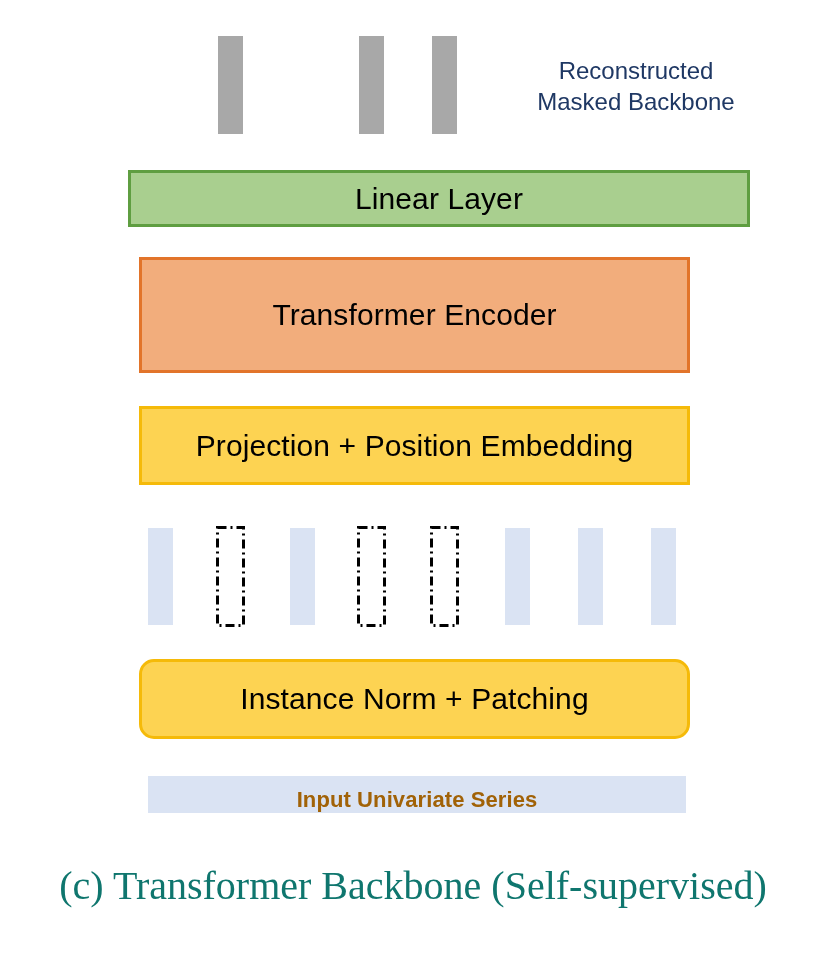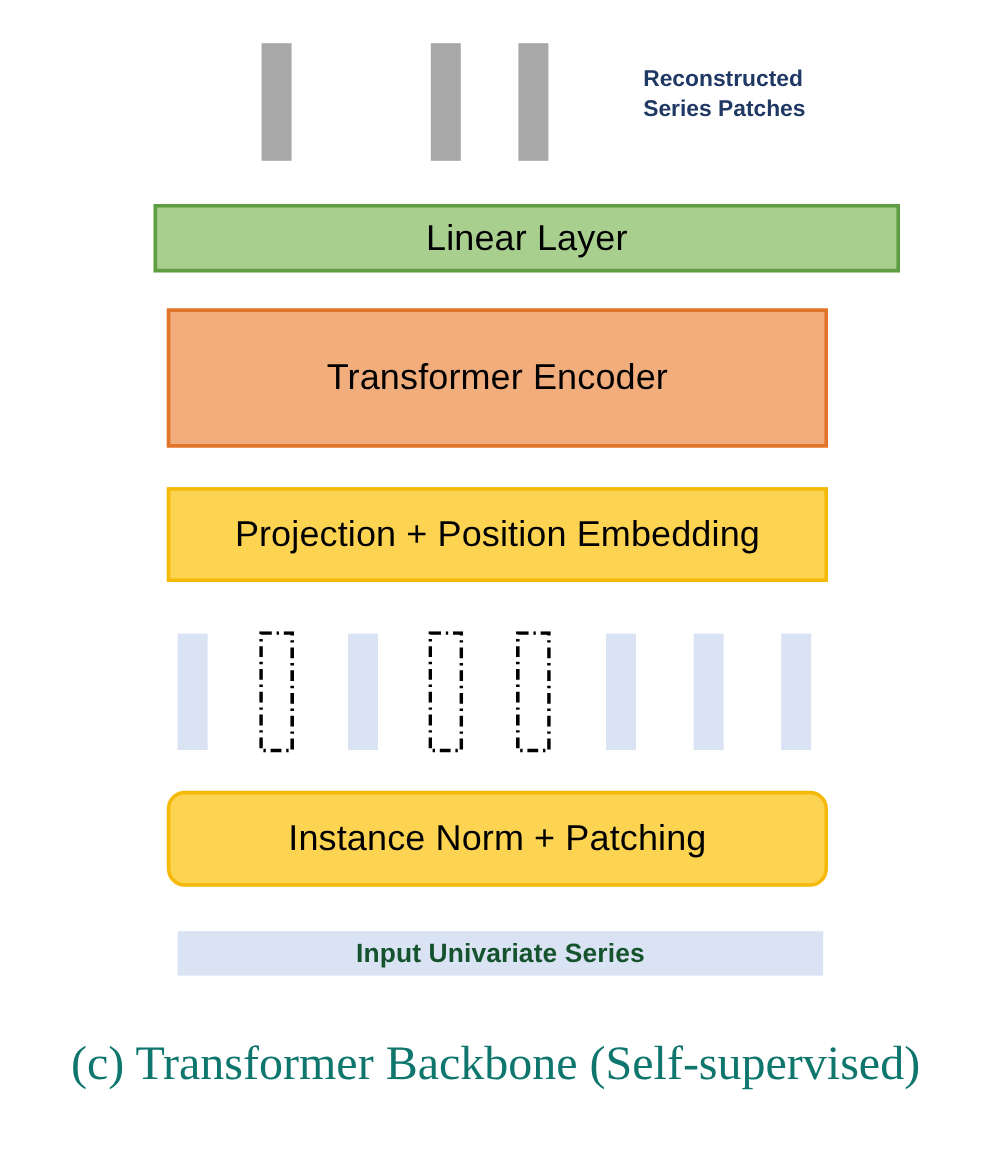--- a/index.html
+++ b/index.html
@@ -56,32 +56,33 @@
     background: #f2ad7c;
     border: 3px solid #e2742a;
   }
   .box-yellow {
     background: #fdd352;
     border: 3px solid #f5ba09;
   }
   .bar-blue {
     background: #dae3f3;
     border: none;
-    color: #14532d;
+    color: #a16207;
     font-weight: 700;
+    align-items: flex-end;
   }
 
   
   .annot {
     position: absolute;
     color: #1f3864;
-    font-weight: 700;
-    font-size: 19px;
+    font-weight: 400;
+    font-size: 24px;
     line-height: 1.30;
-    text-align: left;
+    text-align: center;
   }
 
   
   .caption {
     position: absolute;
     left: 0;
     width: 826px;
     text-align: center;
     font-family: "Liberation Serif", serif;
     font-size: 40px;
@@ -95,21 +96,21 @@
 <div id="figure">
 
   <div class="abs" style="left:0; top:0; width:826px; height:150px;">
     <div class="patch gray" style="left:218px; top:36px; width:25px; height:98px;"></div>
     <div class="patch gray" style="left:359px; top:36px; width:25px; height:98px;"></div>
     <div class="patch gray" style="left:432px; top:36px; width:25px; height:98px;"></div>
   </div>
 
   <div class="annot" style="left:536px; top:55px; width:200px;">
     <div>Reconstructed</div>
-    <div>Series Patches</div>
+    <div>Masked Backbone</div>
   </div>
 
   <div class="box box-green" style="left:128px; top:170px; width:622px; height:57px; font-size:30px;">
     <span>Linear Layer</span>
   </div>
 
   <div class="box box-yellow" style="left:139px; top:406px; width:551px; height:79px; font-size:30px;">
     <span>Projection + Position Embedding</span>
   </div>
 

